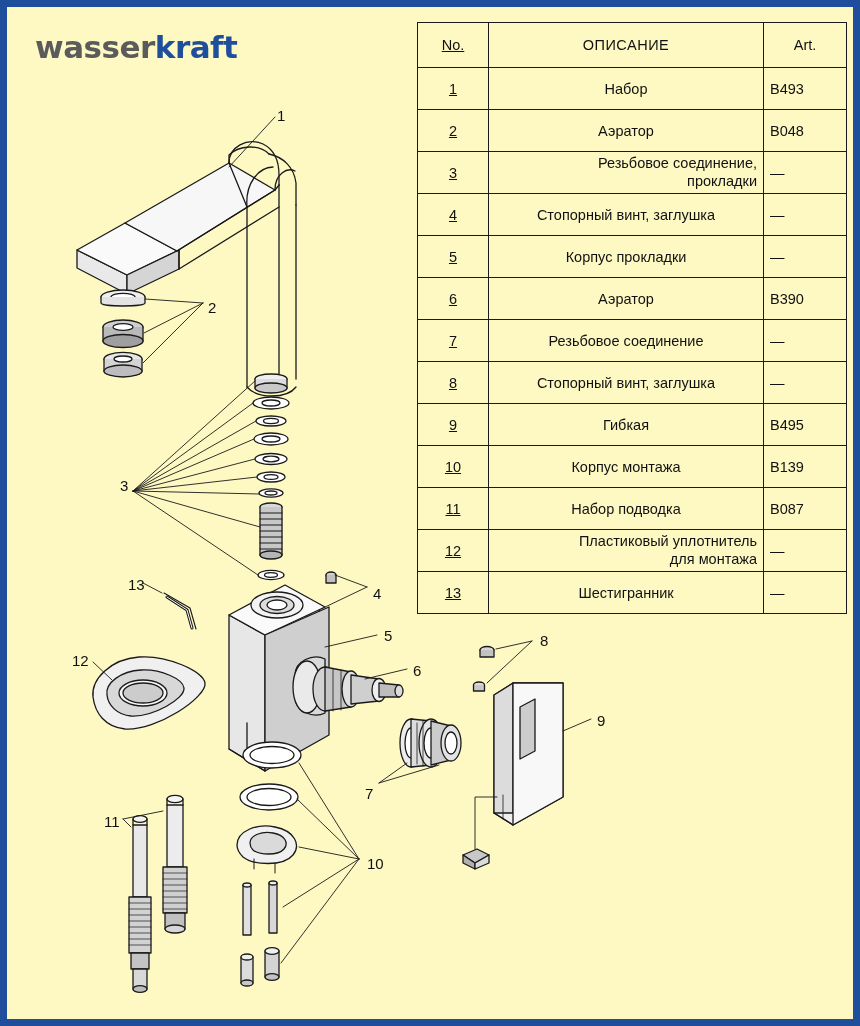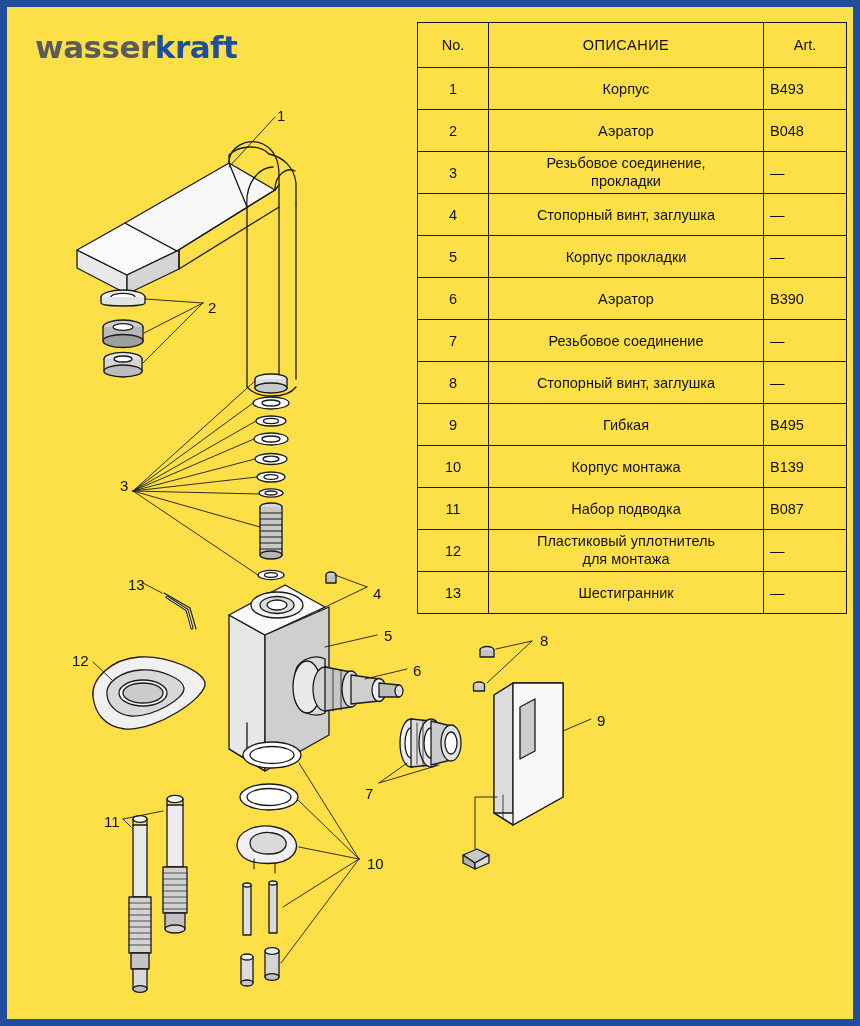--- a/index.html
+++ b/index.html
@@ -13,21 +13,21 @@
   .page{
     position:relative;
     width:860px;height:1026px;
     box-sizing:border-box;
     border:7px solid #1f4e9c;
     background:#fff;
   }
   .inner{
     position:absolute;
     inset:0;
-    background:#fde047;
+    background:#fef9c3;
     padding-left:24px;
   }
   
   .logo{
     position:absolute;
     left:28px;top:22px;
     font-size:31px;
     font-weight:bold;
     letter-spacing:-0.5px;
     font-family:"DejaVu Sans", sans-serif;
@@ -51,27 +51,27 @@
     font-size:14.5px;
     color:#111;
     padding:0 6px;
     height:41px;
     vertical-align:middle;
   }
   table.parts th{
     font-weight:normal;
     height:44px;
   }
-  .c-no{width:58px;text-align:center;}
+  .c-no{width:58px;text-align:center;text-decoration:underline;}
   .c-desc{text-align:center;}
   .c-art{width:70px;}
   .head-no{font-size:13px;}
   .head-desc{font-size:17px;letter-spacing:.5px;}
   .head-art{font-size:15px;}
-  .desc-left{text-align:center;padding-left:14px;line-height:1.18;margin-top:9px;}
+  .desc-left{text-align:right;padding-left:14px;line-height:1.18;margin-top:9px;}
   .dash{font-size:15px;}
 
   
   svg.drawing{
     position:absolute;
     left:0;top:0;
     width:860px;height:1026px;
     pointer-events:none;
   }
   .lbl{
@@ -96,21 +96,21 @@
       <thead>
         <tr>
           <th class="c-no head-no">No.</th>
           <th class="c-desc head-desc">ОПИСАНИЕ</th>
           <th class="c-art head-art">Art.</th>
         </tr>
       </thead>
       <tbody id="parts-body">
             <tr>
               <td class="c-no">1</td>
-              <td class="c-desc">Корпус</td>
+              <td class="c-desc">Набор</td>
               <td class="c-art">B493</td>
             </tr>
             <tr>
               <td class="c-no">2</td>
               <td class="c-desc">Аэратор</td>
               <td class="c-art">B048</td>
             </tr>
             <tr>
               <td class="c-no">3</td>
               <td class="c-desc desc-left">Резьбовое соединение,<br>прокладки</td>

